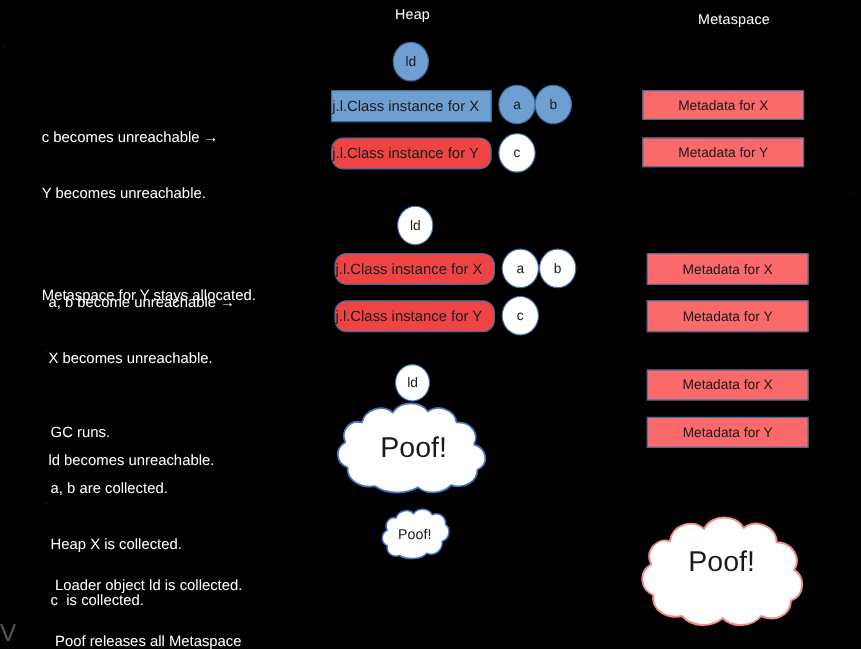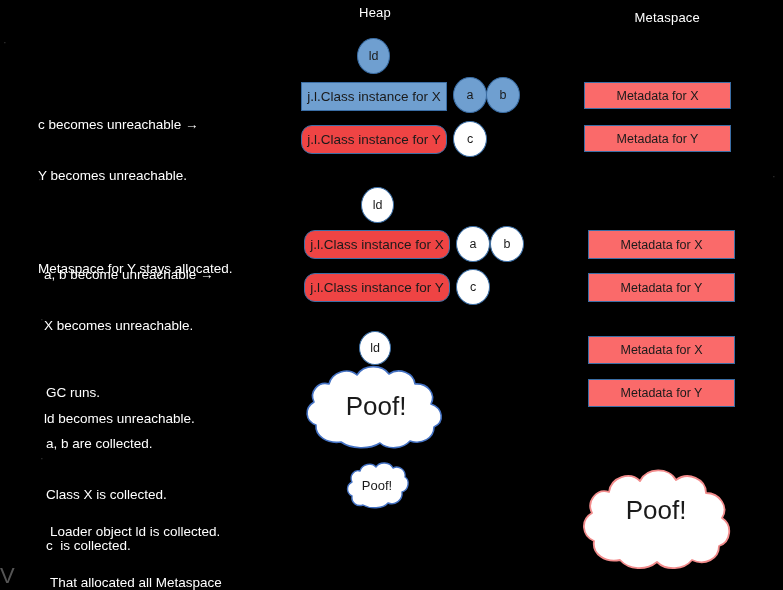--- a/index.html
+++ b/index.html
@@ -40,21 +40,20 @@
     font-family: "Liberation Sans", sans-serif;
   }
   .note .gap { display: block; height: 8px; }
   
   .classbox {
     position: absolute;
     box-sizing: border-box;
     border: 1.5px solid #3b6ea5;
     display: flex;
     align-items: center;
-    justify-content: center;
     color: #1a1a1a;
     font-size: 13.5px;
     font-family: "Liberation Sans", sans-serif;
     white-space: nowrap;
   }
   .classbox.filled { background: #6f9fd0; }
   .classbox.empty  { background: #ef4444; border-radius: 11px; }
   
   .metabox {
     position: absolute;
@@ -200,21 +199,21 @@
     </div>
     <div class="metabox" style="left:588px; top:273px; width:147px; height:29px;">
       <span>Metadata for Y</span>
     </div>
   </div>
 
   <div>
     <div class="note" style="left:46px; top:350px;">
       <div>GC runs.</div>
       <div>a, b are collected.</div>
-      <div>Class X is collected.</div>
+      <div>Heap X is collected.</div>
       <div>c  is collected.</div>
       <div>Class Y is collected.</div>
     </div>
 
     <div class="oval empty" style="left:359px; top:331px; width:32px; height:34px;">
       <span>ld</span>
     </div>
 
     <div class="cloud big" style="left:303px; top:364px; width:146px; height:84px;">
       <svg width="146" height="84" viewBox="0 0 146 84" aria-hidden="true">
@@ -231,21 +230,21 @@
       <span>Metadata for X</span>
     </div>
     <div class="metabox" style="left:588px; top:379px; width:147px; height:28px;">
       <span>Metadata for Y</span>
     </div>
   </div>
 
   <div>
     <div class="note" style="left:50px; top:489px;">
       <div>Loader object ld is collected.</div>
-      <div>That allocated all Metaspace</div>
+      <div>Poof releases all Metaspace</div>
       
     </div>
 
     <div class="cloud small" style="left:347px; top:462px; width:60px; height:47px;">
       <svg width="60" height="47" viewBox="0 0 60 47" aria-hidden="true">
         <path d="M16,43 C10,45 4,41 5,34 C-1,31 -1,23 5,20 C2,14 7,7 13,9
                  C15,2 25,0 29,5 C33,-1 43,0 46,6 C52,3 59,8 58,15
                  C63,18 62,28 55,30 C56,38 48,44 41,41 C36,47 23,47 16,43 Z" fill="#ffffff" stroke="#4472c4" stroke-width="1.4" stroke-linejoin="round"></path>
       </svg>
       <div class="cloud-label">Poof!</div>

